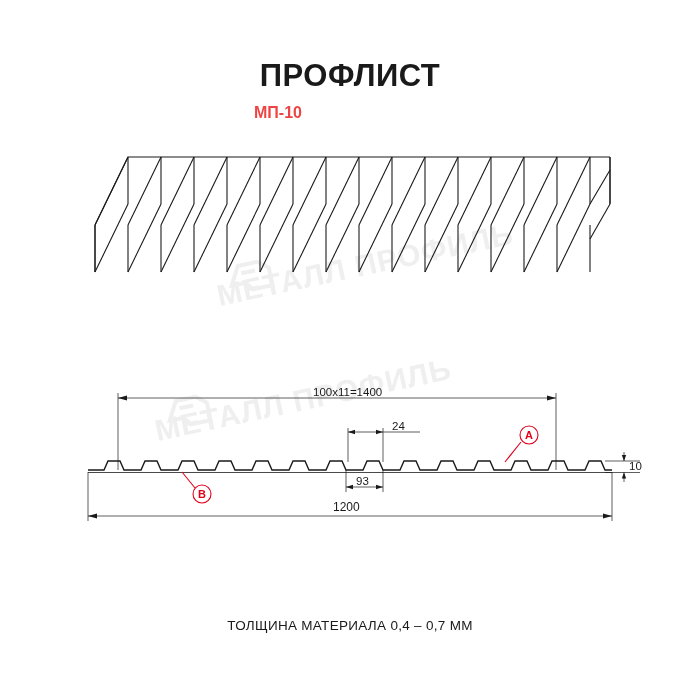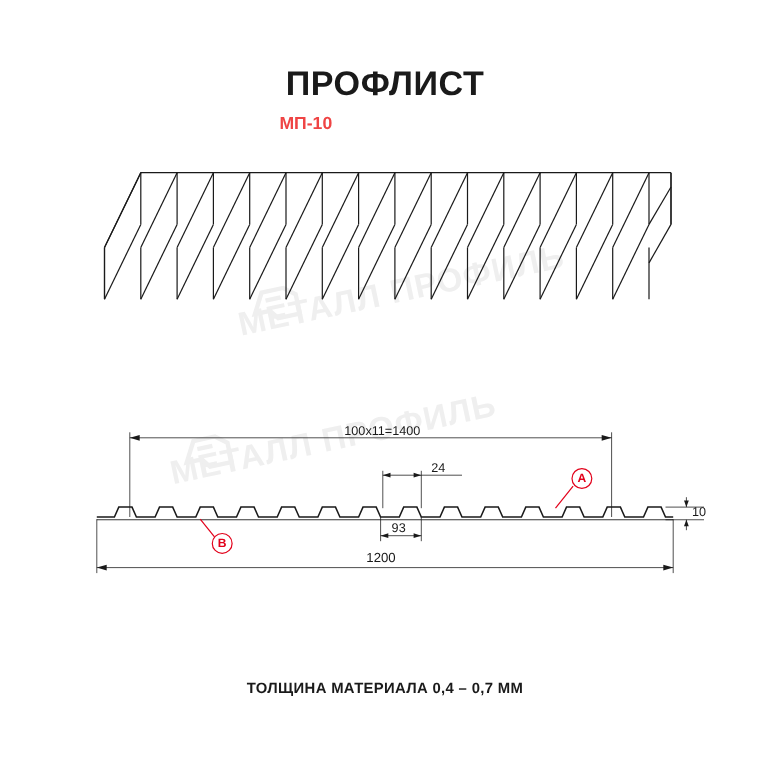--- a/index.html
+++ b/index.html
@@ -40,21 +40,21 @@
     font-weight: bold;
     color: #ef4444;
   }
   .footnote {
     position: absolute;
     top: 618px;
     left: 0;
     width: 700px;
     text-align: center;
     font-size: 13.5px;
-    font-weight: bold;
+    font-weight: normal;
     letter-spacing: 0.3px;
     color: #1a1a1a;
   }
   .svg-layer {
     position: absolute;
     top: 0;
     left: 0;
     width: 700px;
     height: 700px;
   }

